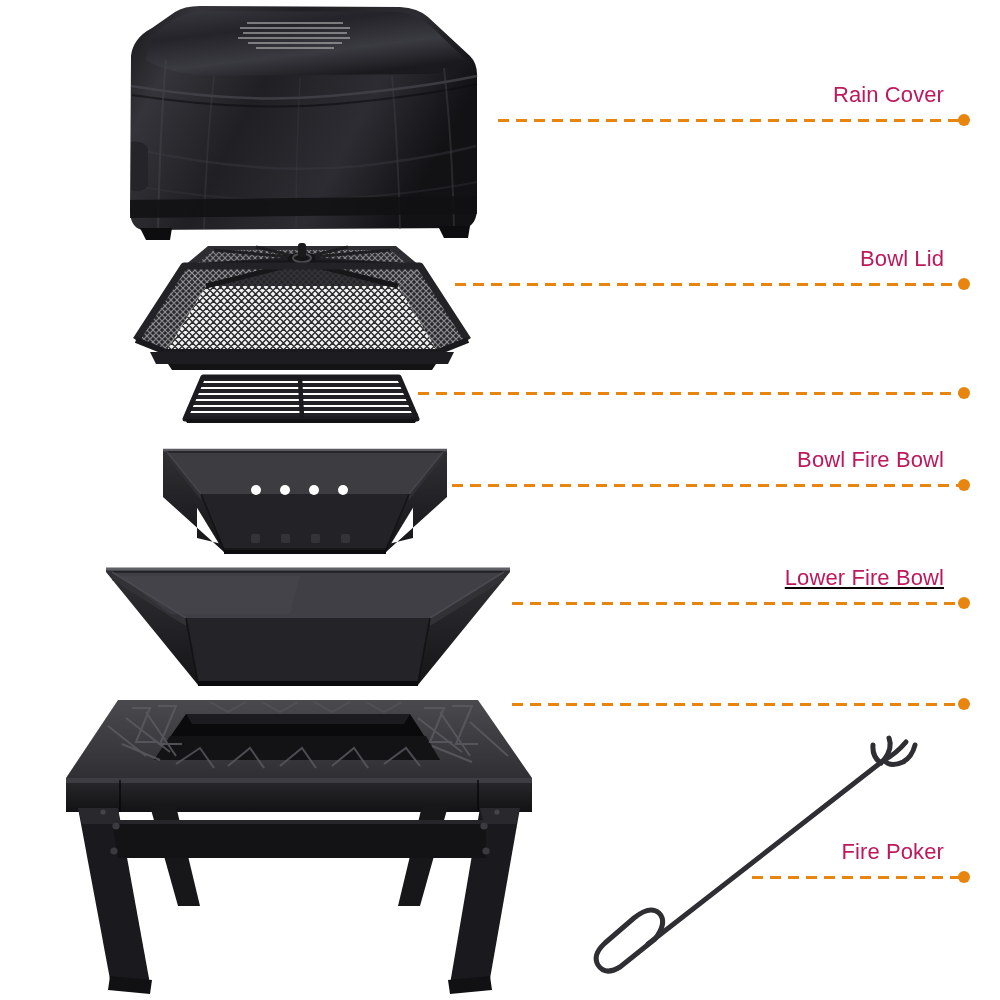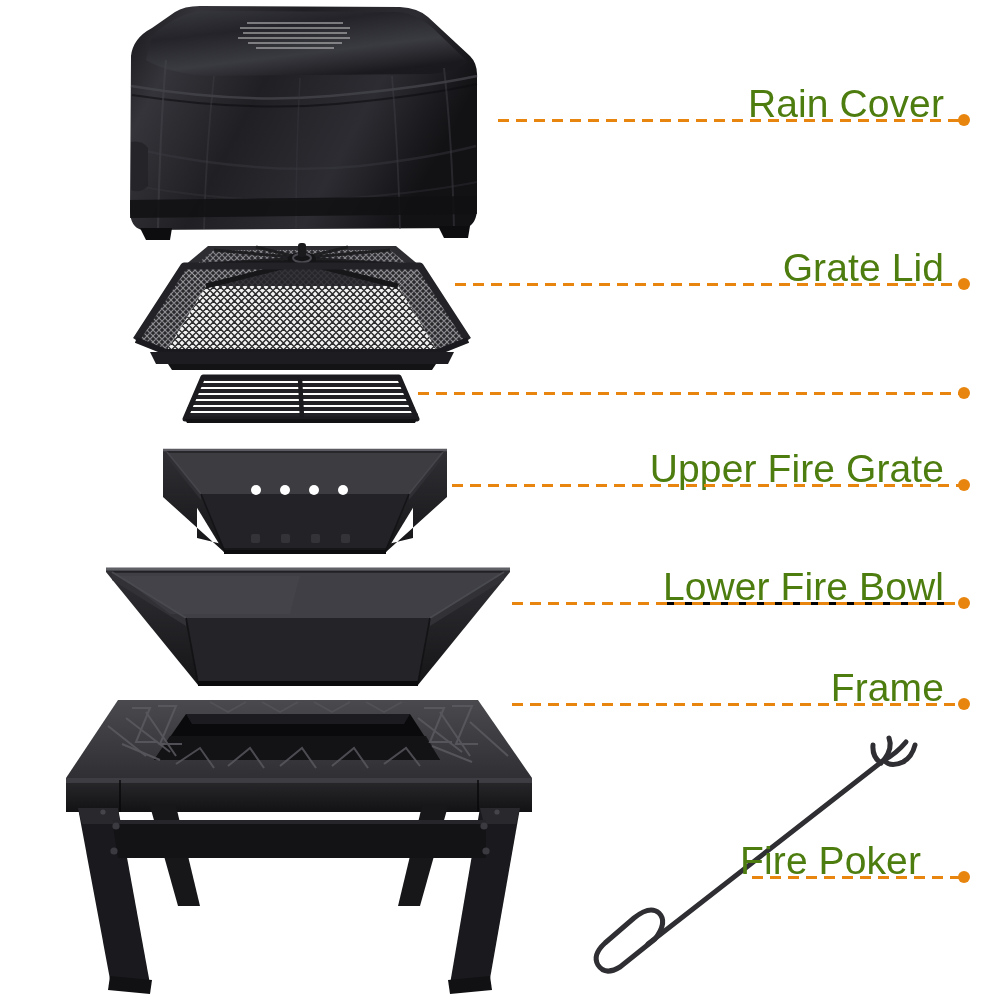--- a/index.html
+++ b/index.html
@@ -18,23 +18,23 @@
   #art{position:absolute;left:0;top:0;width:1000px;height:1000px;}
   
   .callout{
     position:absolute;
     display:flex;
     flex-direction:column;
     align-items:flex-end;
     pointer-events:none;
   }
   .callout .cl-text{
-    font-size:39px;
+    font-size:22px;
     line-height:1;
-    color:#4d7c0f;
+    color:#be185d;
     white-space:nowrap;
     letter-spacing:.1px;
     padding-right:14px;
     margin-bottom:7px;
   }
   .leader{
     position:absolute;
     height:4px;
     display:flex;
     align-items:center;
@@ -355,57 +355,54 @@
 
   <div class="callout" style="left:498px; top:84px; width:460px;">
     <span class="cl-text">Rain Cover</span>
   </div>
   <div class="leader" style="left:498px; top:118px; width:472px;">
     <span class="dashes"></span>
     <span class="enddot" style="background: rgb(232, 133, 14);"></span>
   </div>
 
   <div class="callout" style="left:455px; top:248px; width:503px;">
-    <span class="cl-text">Grate Lid</span>
+    <span class="cl-text">Bowl Lid</span>
   </div>
   <div class="leader" style="left:455px; top:282px; width:515px;">
     <span class="dashes"></span>
     <span class="enddot" style="background: rgb(232, 133, 14);"></span>
   </div>
 
   <div class="leader" style="left:418px; top:391px; width:552px;">
     <span class="dashes"></span>
     <span class="enddot" style="background: rgb(232, 133, 14);"></span>
   </div>
 
   <div class="callout" style="left:452px; top:449px; width:506px;">
-    <span class="cl-text">Upper Fire Grate</span>
+    <span class="cl-text">Bowl Fire Bowl</span>
   </div>
   <div class="leader" style="left:452px; top:483px; width:518px;">
     <span class="dashes"></span>
     <span class="enddot" style="background: rgb(232, 133, 14);"></span>
   </div>
 
   <div class="callout" style="left:512px; top:567px; width:446px;text-decoration:underline;">
     <span class="cl-text">Lower Fire Bowl</span>
   </div>
   <div class="leader" style="left:512px; top:601px; width:458px;">
     <span class="dashes"></span>
     <span class="enddot" style="background: rgb(232, 133, 14);"></span>
   </div>
 
-  <div class="callout" style="left:512px; top:668px; width:446px;">
-    <span class="cl-text">Frame</span>
-  </div>
   <div class="leader" style="left:512px; top:702px; width:458px;">
     <span class="dashes"></span>
     <span class="enddot" style="background: rgb(232, 133, 14);"></span>
   </div>
 
-  <div class="callout" style="left:729px; top:841px; width:206px;">
+  <div class="callout" style="left:752px; top:841px; width:206px;">
     <span class="cl-text">Fire Poker</span>
   </div>
   <div class="leader" style="left:752px; top:875px; width:218px;">
     <span class="dashes"></span>
     <span class="enddot" style="background: rgb(232, 133, 14);"></span>
   </div>
 
 </div>
 
 </body></html>

